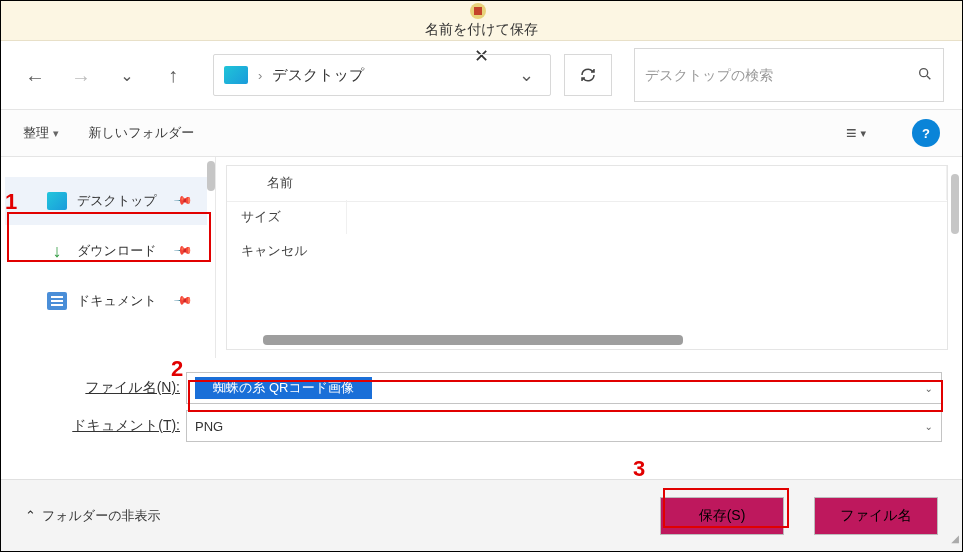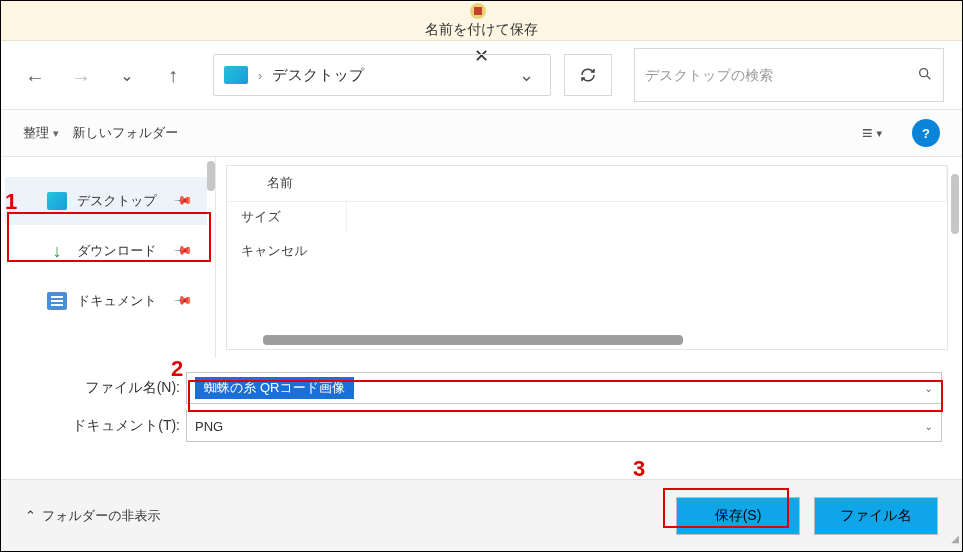--- a/index.html
+++ b/index.html
@@ -98,21 +98,21 @@
 
 
 .toolbar {
   display: flex;
   align-items: center;
   height: 48px;
   border-top: 1px solid #e5e5e5;
   border-bottom: 1px solid #e5e5e5;
   padding: 0 22px;
   background: #fcfcfc;
-  gap: 14px;
+  gap: 30px;
 }
 .toolbar .tool {
   display: flex; align-items: center; gap: 4px;
   color: #3a3a3a;
   cursor: pointer;
 }
 .toolbar .tool .arrdown { font-size: 11px; color: #666; }
 .toolbar .spacer { flex: 1; }
 .toolbar .viewbtn {
   display: flex; align-items: center; gap: 4px;
@@ -216,65 +216,66 @@
 .fieldrow {
   display: flex;
   align-items: center;
   margin: 6px 0;
 }
 .fieldrow label {
   width: 165px;
   text-align: right;
   padding-right: 6px;
   font-size: 14px;
+  text-decoration: underline;
 }
 .fieldrow .inputwrap {
   flex: 1;
   border: 1px solid #c4c4c4;
   height: 32px;
   display: flex;
   align-items: center;
   padding: 0 8px;
   position: relative;
 }
 .fieldrow .inputwrap .drop {
   position: absolute;
   right: 8px;
   color: #666;
   font-size: 10px;
 }
 .filename-input .txt {
   background: #1a6fd8;
   color: #fff;
-  padding: 2px 9px;
+  padding: 2px 18px;
 }
 
 
 .footer {
   position: absolute;
   bottom: 0; left: 0; right: 0;
   height: 72px;
   background: #f4f4f4;
   border-top: 1px solid #e0e0e0;
   display: flex;
   align-items: center;
   padding: 0 24px;
 }
 .footer .hide-folders {
   display: flex; align-items: center; gap: 6px;
   cursor: pointer;
 }
 .footer .spacer { flex: 1; }
 .footer button {
   width: 124px; height: 38px;
-  background: #0ea5e9;
+  background: #be185d;
   border: 1px solid #bcbcbc;
   font-size: 14px;
   cursor: pointer;
-  margin-left: 14px;
+  margin-left: 30px;
   font-family: inherit;
 }
 .footer .grabber {
   position: absolute;
   right: 3px; bottom: 3px;
   width: 12px; height: 12px;
   color: #aaa;
   font-size: 10px;
   line-height: 5px;
   text-align: right;

